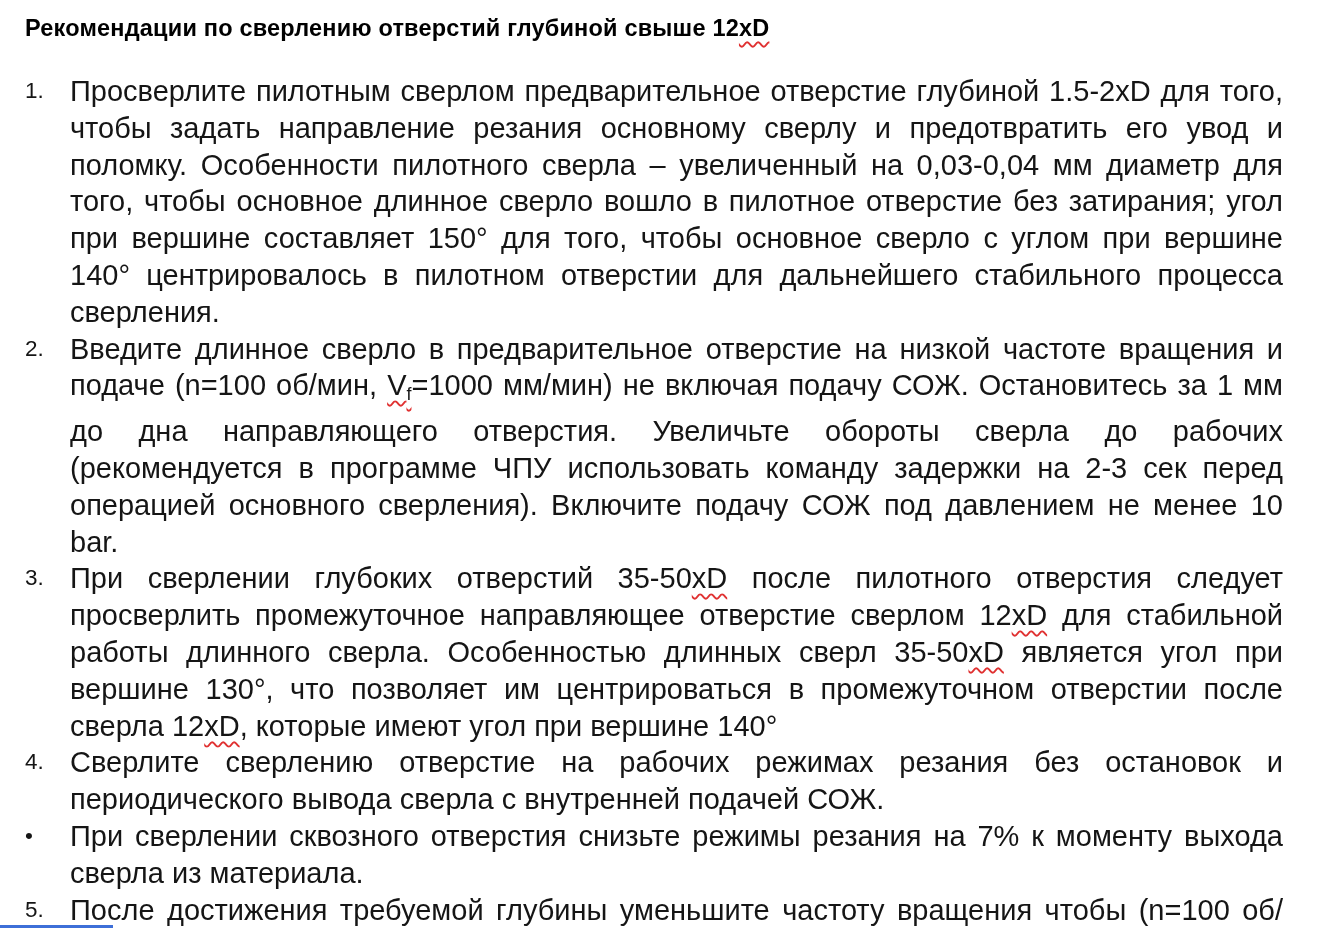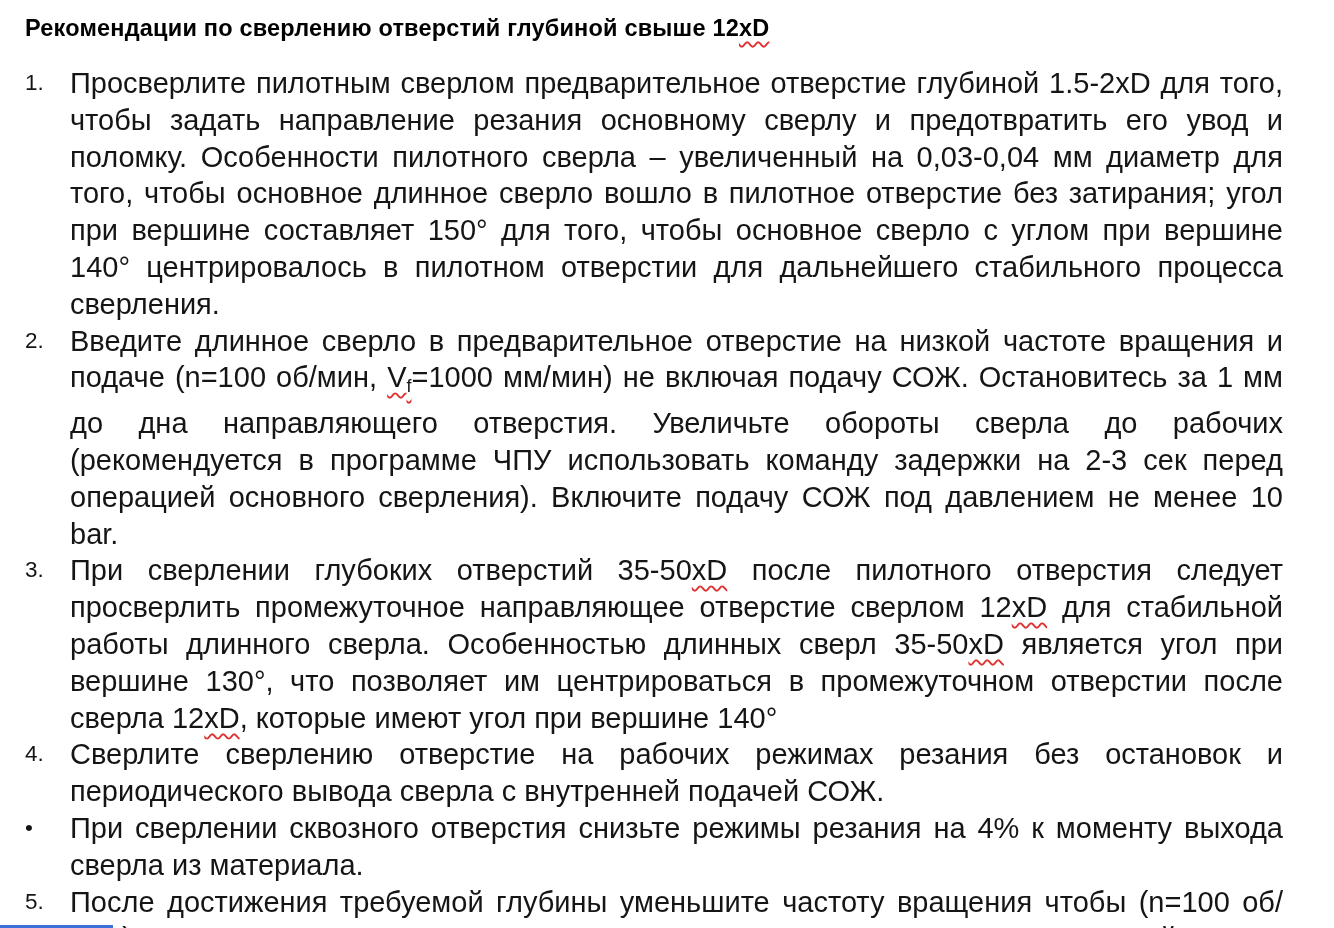--- a/index.html
+++ b/index.html
@@ -11,21 +11,21 @@
     position: relative;
     overflow: hidden;
   }
   .page { padding: 13px 51px 0 25px; }
   .title {
     font-size: 23.5px;
     font-weight: 700;
     color: #000000;
     letter-spacing: 0.2px;
     line-height: 30px;
-    margin-bottom: 22px;
+    margin-bottom: 30px;
     white-space: nowrap;
   }
   .list { list-style: none; }
   .item { position: relative; padding-left: 45px; }
   .item .marker {
     position: absolute;
     left: 0;
     top: 0;
     font-size: 22.5px;
     line-height: 36.8px;
@@ -72,21 +72,21 @@
       <div class="item">
         <span class="marker">3.</span>
         <p><span>При сверлении глубоких отверстий 35-50</span><span class="misspell">xD</span><span> после пилотного отверстия следует просверлить промежуточное направляющее отверстие сверлом 12</span><span class="misspell">xD</span><span> для стабильной работы длинного сверла. Особенностью длинных сверл 35-50</span><span class="misspell">xD</span><span> является угол при вершине 130°, что позволяет им центрироваться в промежуточном отверстии после сверла 12</span><span class="misspell">xD</span><span>, которые имеют угол при вершине 140°</span></p>
       </div>
       <div class="item">
         <span class="marker">4.</span>
         <p><span>Сверлите сверлению отверстие на рабочих режимах резания без остановок и периодического вывода сверла с внутренней подачей СОЖ.</span></p>
       </div>
       <div class="item">
         <span class="marker">•</span>
-        <p><span>При сверлении сквозного отверстия снизьте режимы резания на 4% к моменту выхода сверла из материала.</span></p>
+        <p><span>При сверлении сквозного отверстия снизьте режимы резания на 7% к моменту выхода сверла из материала.</span></p>
       </div>
       <div class="item">
         <span class="marker">5.</span>
         <p><span>После достижения требуемой глубины уменьшите частоту вращения чтобы (n=100 об/мин). Выключите подачу СОЖ. Выведите сверло из отверстия на уменьшенной подаче (</span><span class="misspell">V</span><span class="sub misspell">f</span><span>=1000 мм/мин).</span></p>
       </div>
     </div>
 </div>
 <div class="progress-bar"></div>
 
 </body></html>

